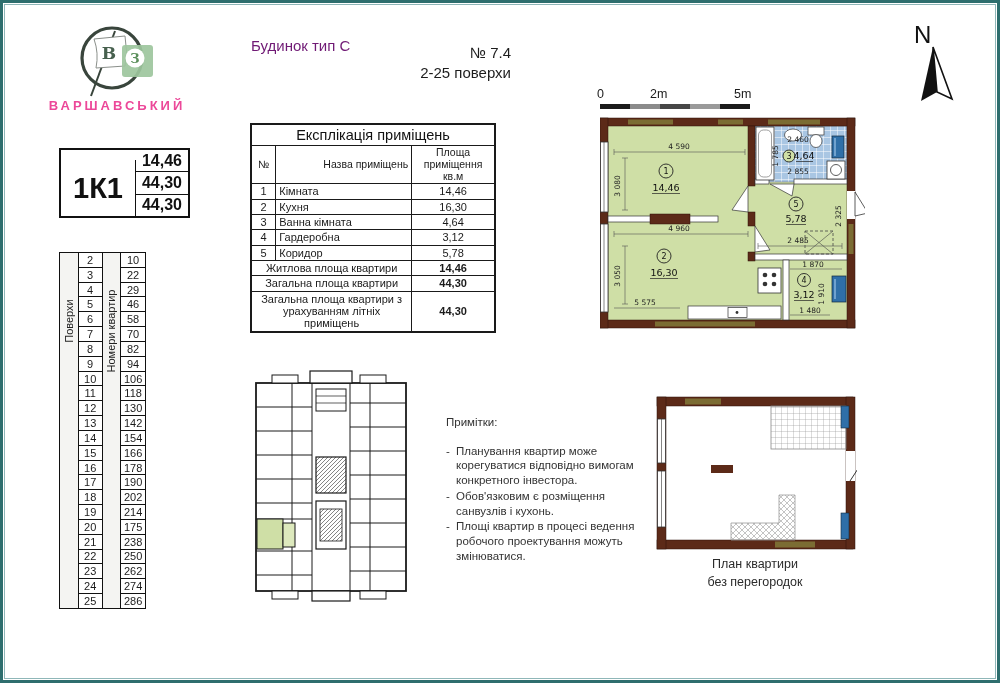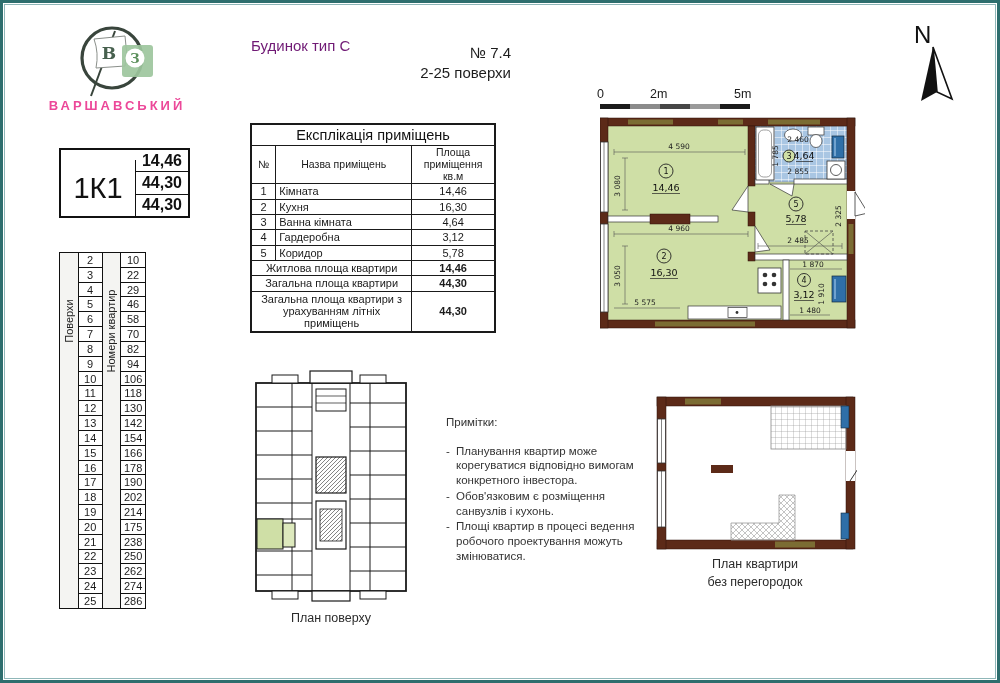--- a/index.html
+++ b/index.html
@@ -12,21 +12,21 @@
   .hdr-building{left:248px;top:34px;font-size:15px;color:#701a75;}
   .hdr-right{left:386px;top:40px;width:122px;text-align:right;font-size:15px;line-height:1.3;color:#1d1d1d;}
 
   
   .brand{left:28px;top:95px;width:172px;text-align:center;font-size:13px;font-weight:bold;
          letter-spacing:3px;color:#ec4899;}
 
   
   .unit-card{left:56px;top:145px;width:131px;height:70px;border:2px solid #111;display:flex;box-sizing:border-box;background:#fff;}
   .unit-card .uc-left{width:74px;border-right:1.5px solid #111;display:flex;align-items:center;justify-content:center;
-        font-size:29px;font-weight:normal;color:#111;margin-top:10px;}
+        font-size:29px;font-weight:bold;color:#111;margin-top:10px;}
   .unit-card .uc-right{flex:1;display:flex;flex-direction:column;}
   .unit-card .uc-val{flex:1;display:flex;align-items:center;justify-content:center;font-size:16px;font-weight:bold;color:#111;border-bottom:1.5px solid #111;}
   .unit-card .uc-val:last-child{border-bottom:none;}
 
   
   .floors-wrap{left:56px;top:249px;width:87px;height:357px;display:flex;box-sizing:border-box;border:1.5px solid #111;background:#fff;}
   .fcol{box-sizing:border-box;height:100%;}
   .label-col{width:19px;border-right:1.5px solid #111;position:relative;background:#f4f4f2;overflow:hidden;}
   .vtext{position:absolute;left:50%;white-space:nowrap;font-size:11px;color:#222;
          transform:translateX(-50%) rotate(-90deg);}
@@ -39,21 +39,21 @@
   .fcell:last-child{border-bottom:none;}
 
   
   .exp{left:247px;top:120px;width:246px;border-collapse:collapse;background:#fff;}
   .exp td{border:1px solid #1a1a1a;padding:1px 3px;font-size:11px;color:#1b1b1b;line-height:1.12;}
   .exp .t-title{font-size:14.5px;text-align:center;padding:2px 0;color:#111;}
   .exp .c-no{width:18px;text-align:center;}
   .exp .c-name{width:138px;text-align:left;}
   .exp .c-area{width:78px;text-align:center;}
   .exp .hdr td{font-size:10.5px;text-align:center;vertical-align:middle;}
-  .exp .hdr .c-name{text-align:center;}
+  .exp .hdr .c-name{text-align:right;}
   .exp .sum-label{text-align:center;}
   .exp .sum-val{text-align:center;font-weight:bold;}
   table.exp{border:2px solid #1a1a1a;padding-left:8px;}
 
   
   .scale{left:595px;top:84px;width:170px;height:26px;font-size:12.5px;color:#1b1b1b;}
   .scale .lab{position:absolute;top:0;}
   .scale .bar{position:absolute;top:17px;left:2px;height:4.5px;width:150px;display:flex;}
   .scale .seg{height:100%;}
 
@@ -401,21 +401,20 @@
     </g>
     <rect x="68" y="20" width="30" height="22" fill="#fff" stroke="#1a1a1a" stroke-width="1"></rect>
     <line x1="68" y1="27" x2="98" y2="27" stroke="#1a1a1a" stroke-width="0.7"></line>
     <line x1="68" y1="34" x2="98" y2="34" stroke="#1a1a1a" stroke-width="0.7"></line>
     <rect x="68" y="88" width="30" height="36" fill="url(#core)" stroke="#1a1a1a" stroke-width="1.2"></rect>
     <rect x="68" y="132" width="30" height="48" fill="#fff" stroke="#1a1a1a" stroke-width="1.2"></rect>
     <rect x="72" y="140" width="22" height="32" fill="url(#core)" stroke="#1a1a1a" stroke-width="0.8"></rect>
     <rect x="9" y="150" width="26" height="30" fill="#cfdfa6" stroke="#1a1a1a" stroke-width="1"></rect>
     <rect x="35" y="154" width="12" height="24" fill="#dde9bd" stroke="#1a1a1a" stroke-width="1"></rect>
   </svg>
-  <div class="abs cap cap-floor">План поверху</div>
 
   <div class="abs notes">
     <div class="n-title">Примітки:</div>
     <div id="notesItems">
         <div class="note-item">
           <span class="dash">-</span>
           <span>Планування квартир може корегуватися відповідно вимогам конкретного інвестора.</span>
         </div>
         <div class="note-item">
           <span class="dash">-</span>

